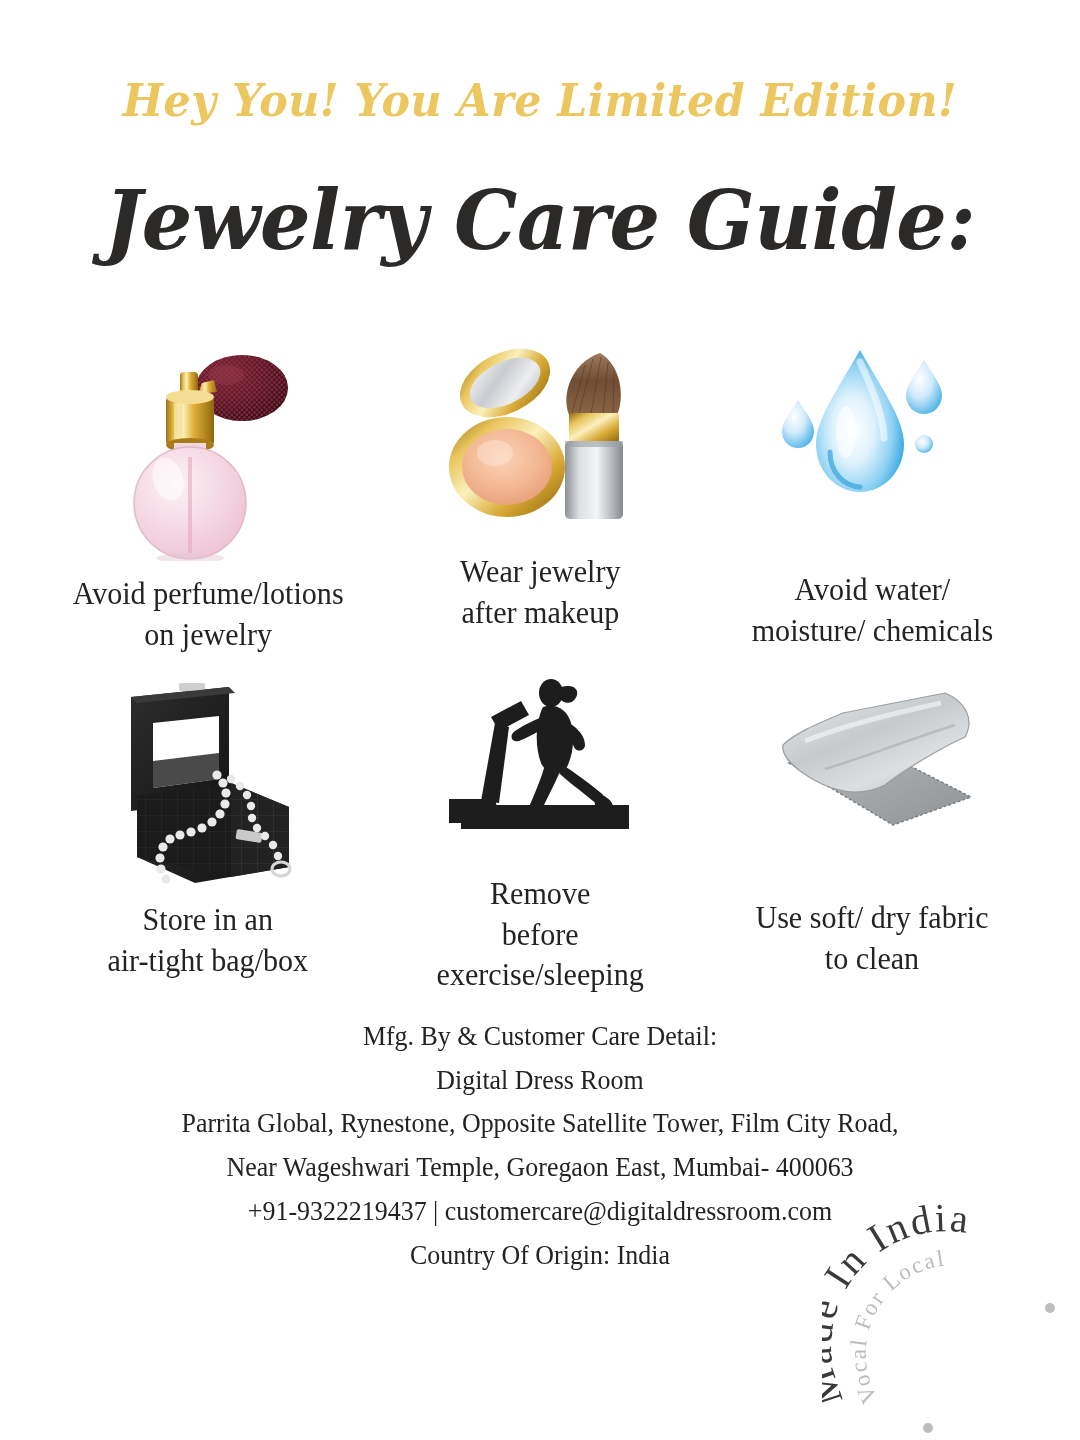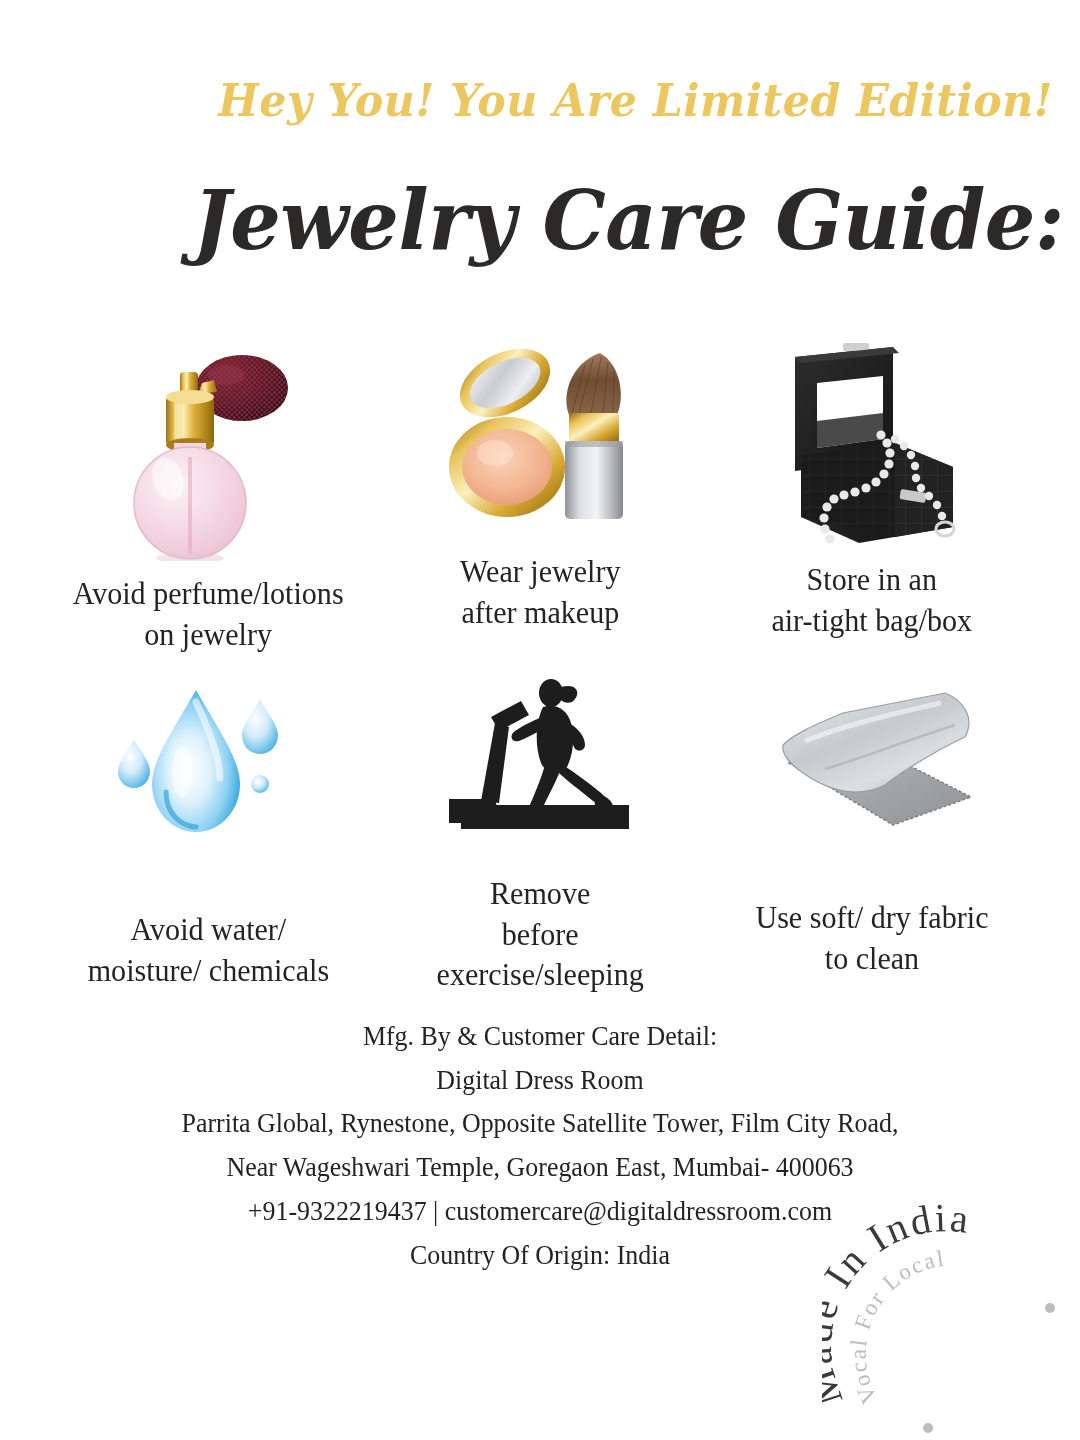--- a/index.html
+++ b/index.html
@@ -11,21 +11,21 @@
     height: 1440px;
     background: #ffffff;
     font-family: "Liberation Serif", "DejaVu Serif", serif;
     color: #232323;
     overflow: hidden;
     position: relative;
   }
 
   
   .header {
-    text-align: right;
+    text-align: center;
     padding-top: 78px;
   }
   .kicker {
     font-family: "DejaVu Serif", "Liberation Serif", serif;
     font-style: italic;
     font-weight: bold;
     font-size: 45px;
     letter-spacing: 0.5px;
     color: #ecc75f;
     line-height: 1;
@@ -237,20 +237,55 @@
           </g>
           <rect x="124" y="78" width="50" height="30" rx="3" fill="url(#gold2)"></rect>
           <rect x="120" y="106" width="58" height="78" rx="5" fill="url(#silverG)"></rect>
           <rect x="120" y="106" width="58" height="6" fill="#9a9ea3" opacity="0.6"></rect>
         </g>
       </svg>
     </div>
     <div class="caption">
       <div>Wear jewelry</div>
       <div>after makeup</div>
+    </div>
+  </div>
+
+  <div class="cell r2c1">
+    <div class="art">
+      <svg width="200" height="175" viewBox="0 0 200 175">
+        <defs>
+          <radialGradient id="dropG" cx="42%" cy="56%" r="62%">
+            <stop offset="0%" stop-color="#ffffff"></stop>
+            <stop offset="38%" stop-color="#dff2fc"></stop>
+            <stop offset="72%" stop-color="#8fd2f3"></stop>
+            <stop offset="100%" stop-color="#2ba3dd"></stop>
+          </radialGradient>
+          <radialGradient id="dropSm" cx="38%" cy="35%" r="70%">
+            <stop offset="0%" stop-color="#ffffff"></stop>
+            <stop offset="50%" stop-color="#cfeafb"></stop>
+            <stop offset="100%" stop-color="#55b6e6"></stop>
+          </radialGradient>
+        </defs>
+
+        <g>
+          <path d="M88 10 C112 52 132 80 132 104 C132 131 112 152 88 152 C64 152 44 131 44 104 C44 80 64 52 88 10 Z" fill="url(#dropG)"></path>
+          <path d="M88 22 C102 52 112 78 112 98" stroke="#ffffff" stroke-width="7" fill="none" opacity="0.55" stroke-linecap="round"></path>
+          <path d="M58 112 C58 133 72 146 88 147" stroke="#1f9ad6" stroke-width="5" fill="none" opacity="0.6" stroke-linecap="round"></path>
+          <ellipse cx="74" cy="92" rx="10" ry="26" fill="#ffffff" opacity="0.55"></ellipse>
+        </g>
+
+        <path d="M152 20 C162 36 170 46 170 55 C170 66 162 74 152 74 C142 74 134 66 134 55 C134 46 142 36 152 20 Z" fill="url(#dropSm)"></path>
+        <path d="M26 60 C35 74 42 83 42 91 C42 101 35 108 26 108 C17 108 10 101 10 91 C10 83 17 74 26 60 Z" fill="url(#dropSm)"></path>
+        <circle cx="152" cy="104" r="9" fill="url(#dropSm)"></circle>
+      </svg>
+    </div>
+    <div class="caption">
+      <div>Avoid water/</div>
+      <div>moisture/ chemicals</div>
     </div>
   </div>
 
   <div class="cell r1c3">
     <div class="art">
       <svg width="190" height="220" viewBox="0 0 190 220">
         <defs>
           <linearGradient id="boxDark" x1="0" y1="0" x2="1" y2="1">
             <stop offset="0%" stop-color="#2d2d2d"></stop>
             <stop offset="100%" stop-color="#141414"></stop>
@@ -309,55 +344,20 @@
           <ellipse cx="168" cy="198" rx="9" ry="7" fill="none" stroke="#d6d6d6" stroke-width="3"></ellipse>
         </g>
       </svg>
     </div>
     <div class="caption">
       <div>Store in an</div>
       <div>air-tight bag/box</div>
     </div>
   </div>
 
-  <div class="cell r2c1">
-    <div class="art">
-      <svg width="200" height="175" viewBox="0 0 200 175">
-        <defs>
-          <radialGradient id="dropG" cx="42%" cy="56%" r="62%">
-            <stop offset="0%" stop-color="#ffffff"></stop>
-            <stop offset="38%" stop-color="#dff2fc"></stop>
-            <stop offset="72%" stop-color="#8fd2f3"></stop>
-            <stop offset="100%" stop-color="#2ba3dd"></stop>
-          </radialGradient>
-          <radialGradient id="dropSm" cx="38%" cy="35%" r="70%">
-            <stop offset="0%" stop-color="#ffffff"></stop>
-            <stop offset="50%" stop-color="#cfeafb"></stop>
-            <stop offset="100%" stop-color="#55b6e6"></stop>
-          </radialGradient>
-        </defs>
-
-        <g>
-          <path d="M88 10 C112 52 132 80 132 104 C132 131 112 152 88 152 C64 152 44 131 44 104 C44 80 64 52 88 10 Z" fill="url(#dropG)"></path>
-          <path d="M88 22 C102 52 112 78 112 98" stroke="#ffffff" stroke-width="7" fill="none" opacity="0.55" stroke-linecap="round"></path>
-          <path d="M58 112 C58 133 72 146 88 147" stroke="#1f9ad6" stroke-width="5" fill="none" opacity="0.6" stroke-linecap="round"></path>
-          <ellipse cx="74" cy="92" rx="10" ry="26" fill="#ffffff" opacity="0.55"></ellipse>
-        </g>
-
-        <path d="M152 20 C162 36 170 46 170 55 C170 66 162 74 152 74 C142 74 134 66 134 55 C134 46 142 36 152 20 Z" fill="url(#dropSm)"></path>
-        <path d="M26 60 C35 74 42 83 42 91 C42 101 35 108 26 108 C17 108 10 101 10 91 C10 83 17 74 26 60 Z" fill="url(#dropSm)"></path>
-        <circle cx="152" cy="104" r="9" fill="url(#dropSm)"></circle>
-      </svg>
-    </div>
-    <div class="caption">
-      <div>Avoid water/</div>
-      <div>moisture/ chemicals</div>
-    </div>
-  </div>
-
   <div class="cell r2c3">
     <div class="art">
       <svg width="195" height="170" viewBox="0 0 195 170">
         <g fill="#1d1d1d">
 
           <path d="M18 144 L186 144 L186 156 L18 156 Z"></path>
           <path d="M44 132 L186 132 L186 144 L30 144 Z"></path>
 
           <path d="M6 126 L52 126 L58 150 L6 150 Z"></path>
 

